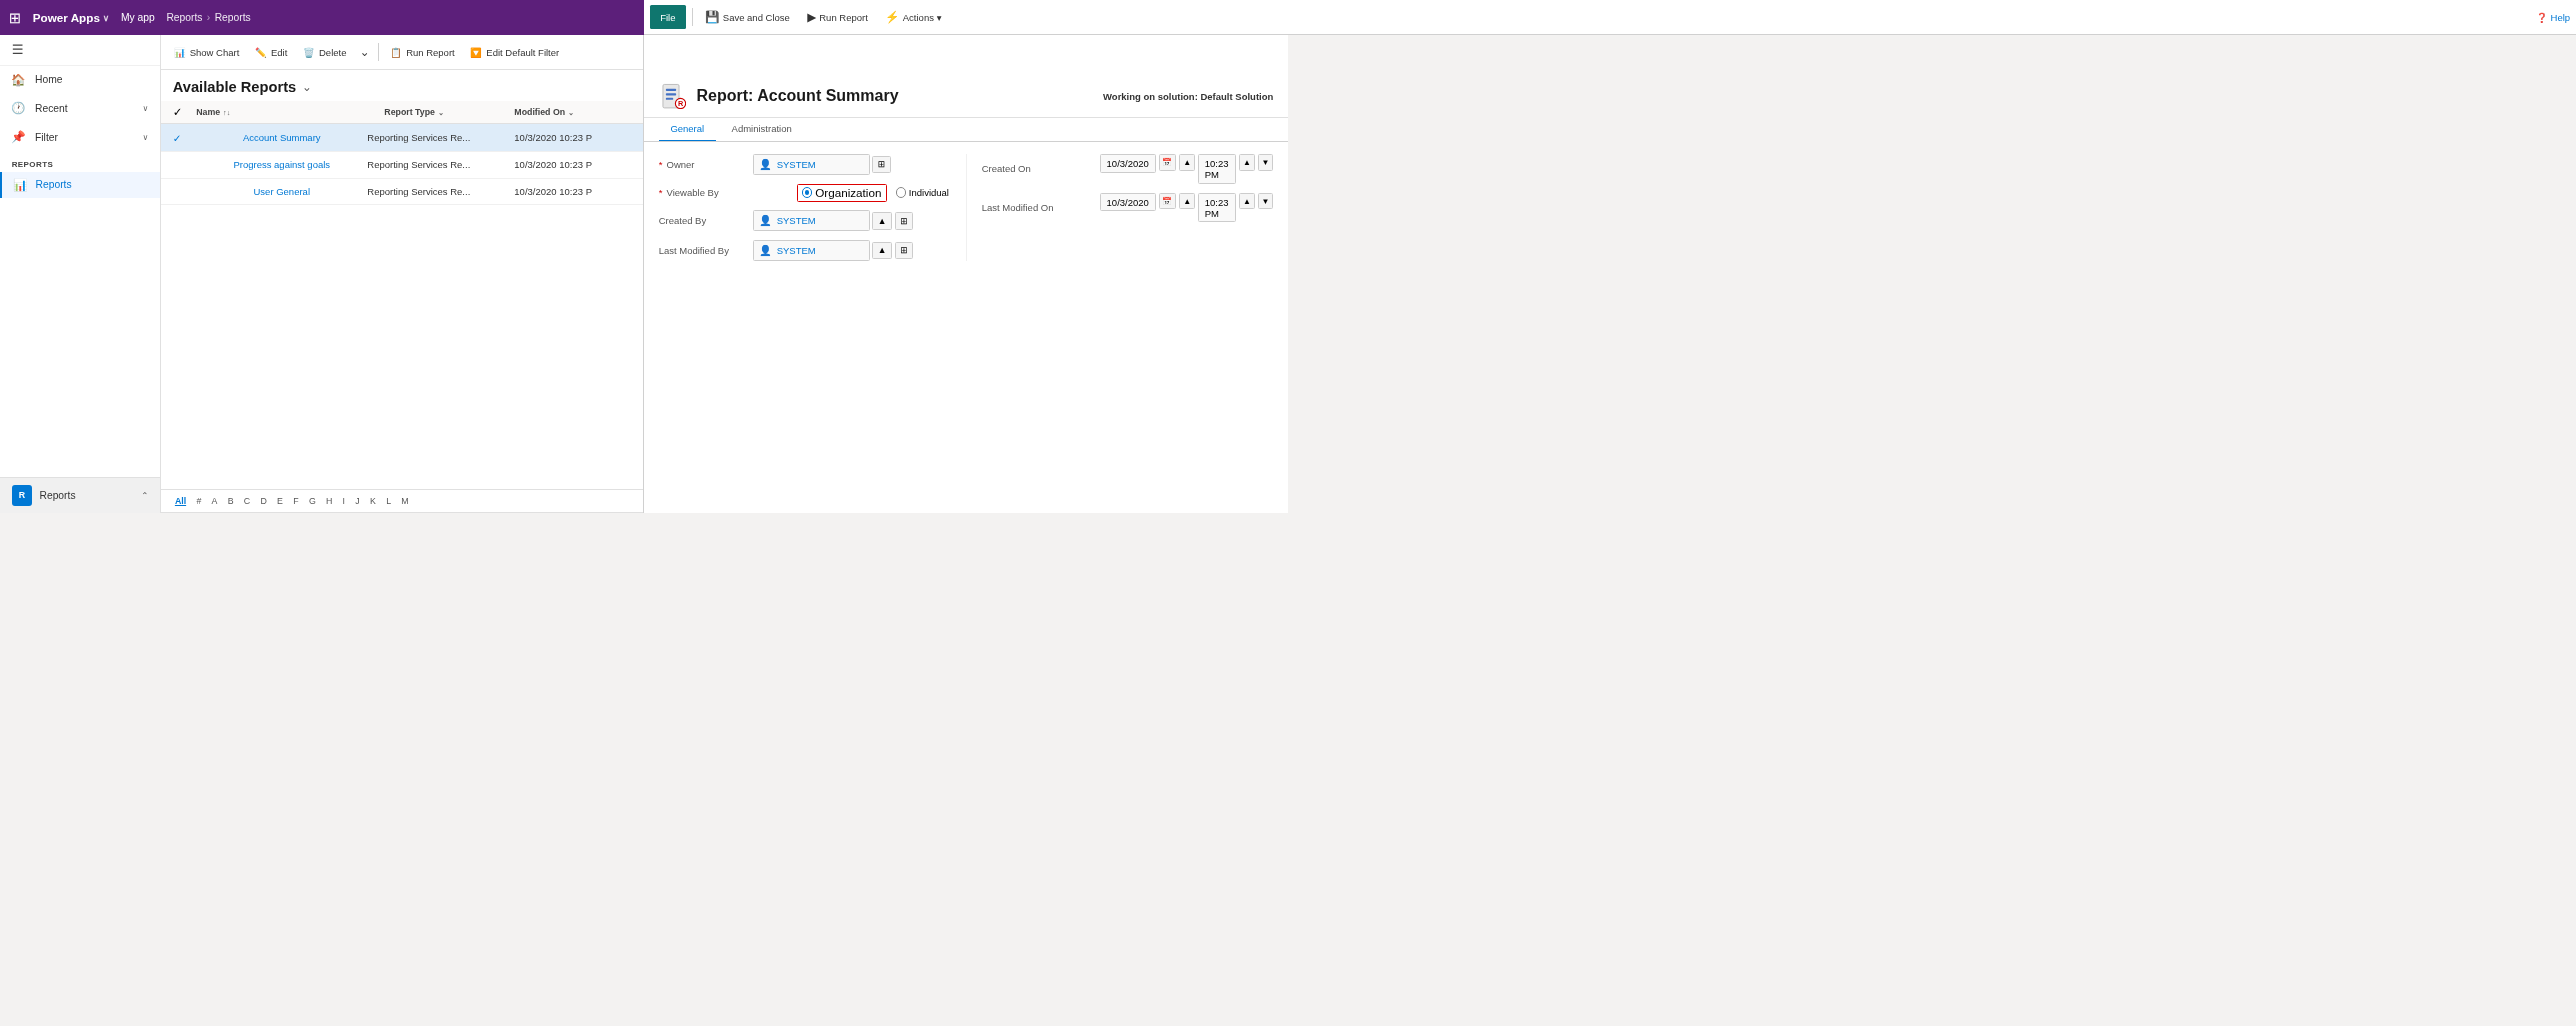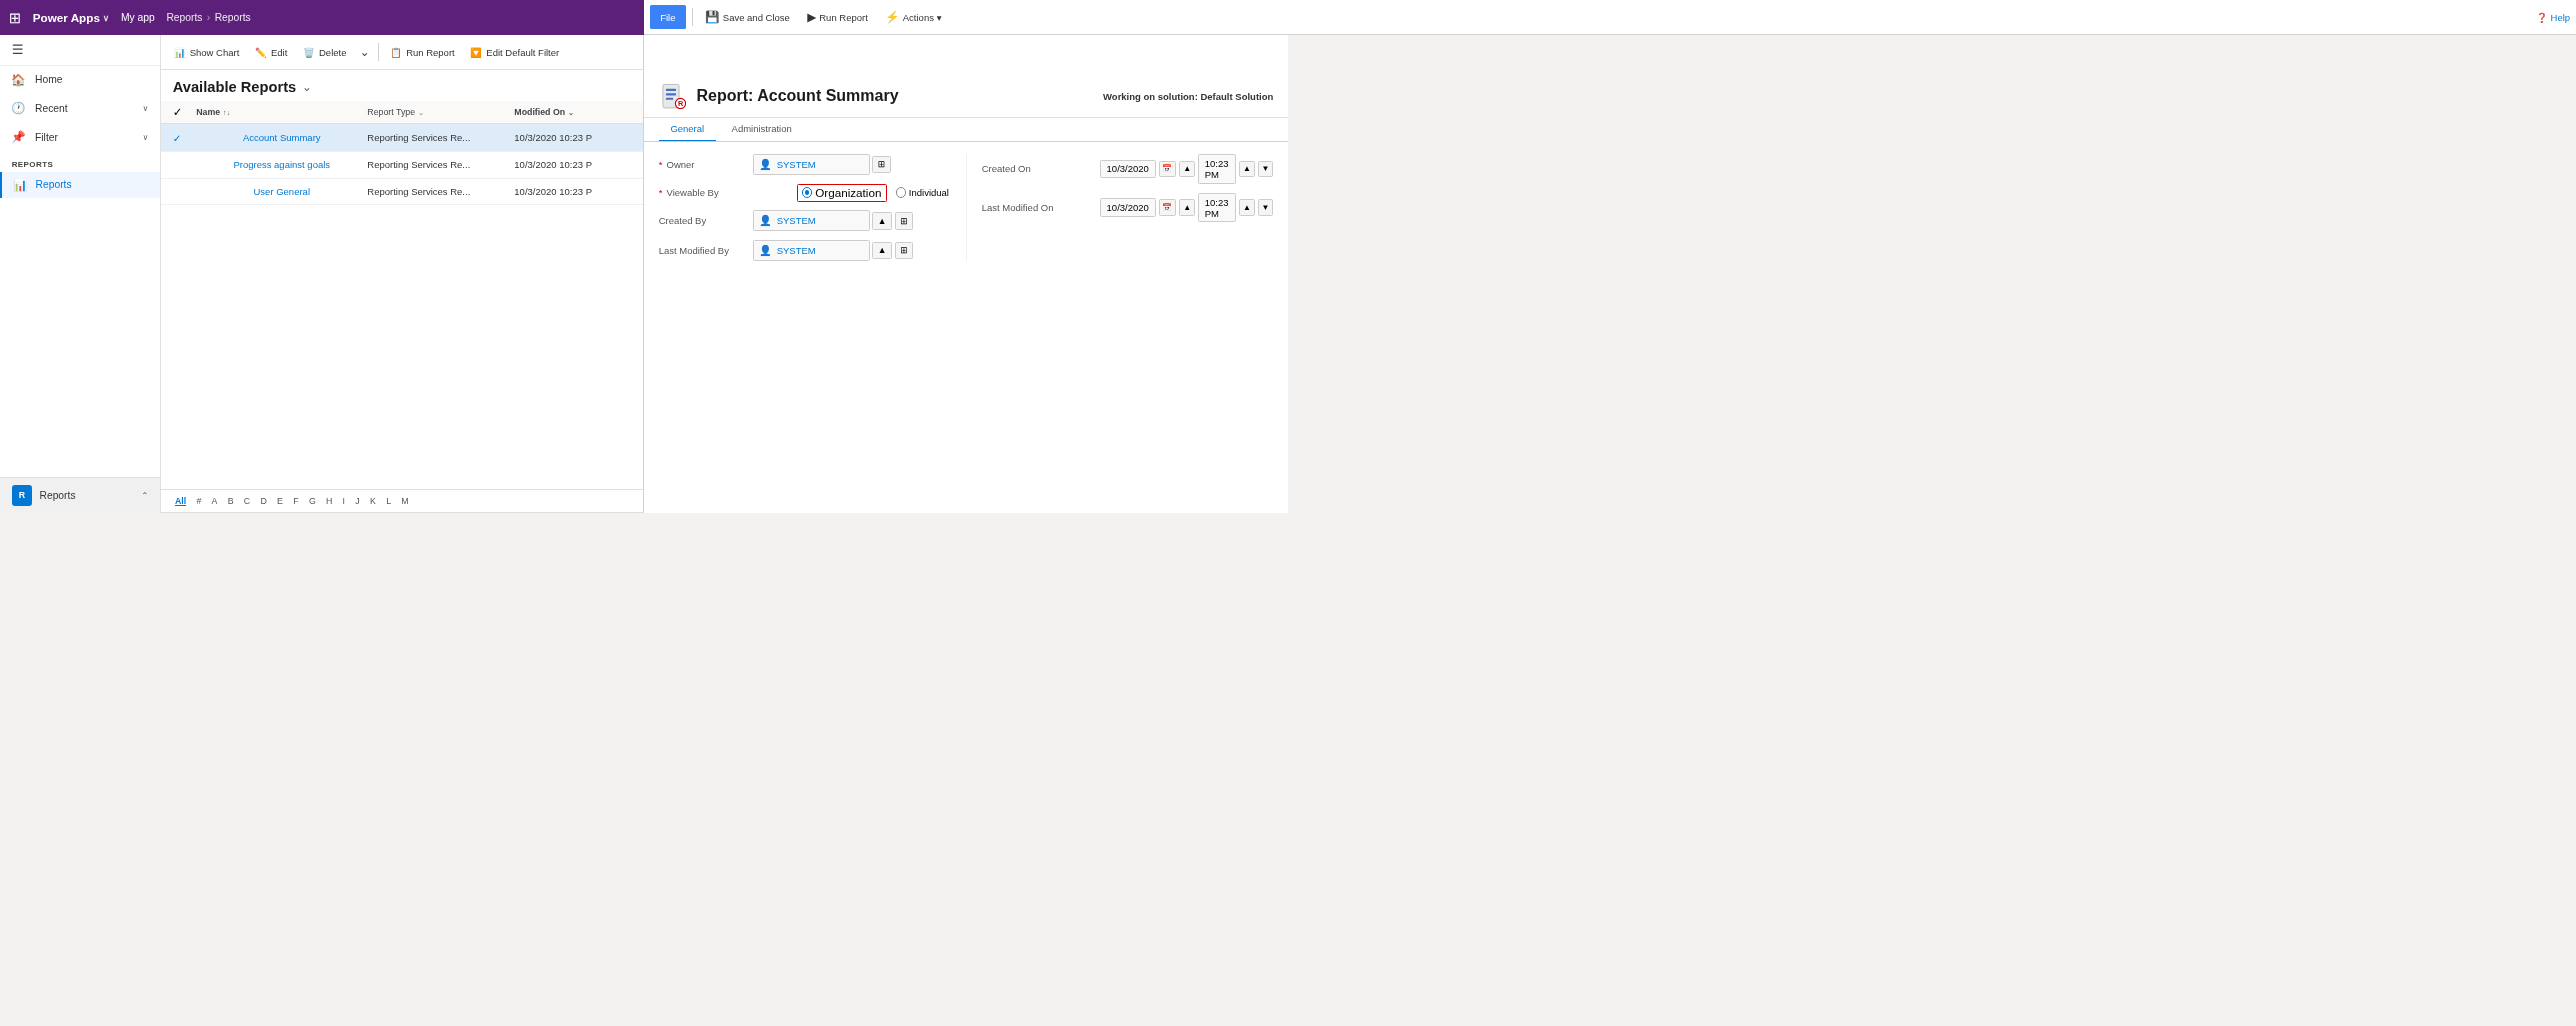--- a/index.html
+++ b/index.html
@@ -44,21 +44,21 @@
       padding: 2.9px 7.3px;
       font-size: 9.5px;
       cursor: pointer;
       border: none;
       background: none;
       color: #333;
       border-radius: 1.5px;
     }
     .ribbon-icon { font-size: 11.7px; }
     .ribbon-file-btn {
-      background: #3b82f6;
+      background: #0f766e;
       color: white;
       padding: 2.9px 10.3px;
       border-radius: 1.5px;
       font-size: 9.5px;
       cursor: pointer;
       border: none;
       height: 23.5px;
     }
     .ribbon-sep { width: 0.7px; height: 17.6px; background: #d0d0d0; margin: 0 2.9px; }
     .ribbon-help { margin-left: auto; font-size: 9.5px; color: #0078d4; cursor: pointer; display: flex; align-items: center; gap: 2.2px; }
@@ -190,21 +190,21 @@
     .list-title-chevron { font-size: 11.7px; color: #555; cursor: pointer; }
     .list-table-header {
       display: flex;
       align-items: center;
       padding: 4.4px 11.7px;
       border-bottom: 0.7px solid #e0e0e0;
       background: #faf9f8;
     }
     .col-check { width: 23.5px; flex-shrink: 0; }
     .col-name { flex: 1; font-size: 8.8px; font-weight: 600; color: #444; display: flex; align-items: center; gap: 2.9px; }
-    .col-type { width: 147px; flex-shrink: 0; font-size: 8.8px; font-weight: 400; color: #444; display: flex; align-items: center; gap: 2.9px; }
+    .col-type { width: 130px; flex-shrink: 0; font-size: 8.8px; font-weight: 700; color: #444; display: flex; align-items: center; gap: 2.9px; }
     .col-modified { width: 117px; flex-shrink: 0; font-size: 8.8px; font-weight: 600; color: #444; display: flex; align-items: center; gap: 2.9px; }
     .sort-icon { font-size: 7.3px; color: #666; }
 
     .list-row {
       display: flex;
       align-items: center;
       padding: 7.3px 11.7px;
       border-bottom: 0.7px solid #f0f0f0;
       cursor: pointer;
     }
@@ -350,21 +350,21 @@
     }
     .radio-circle.filled::after {
       content: '';
       width: 4.4px; height: 4.4px;
       background: #0078d4;
       border-radius: 50%;
       display: block;
     }
     .radio-circle.empty { border-color: #888; }
 
-    .form-date-group { display: flex; align-items: center; gap: 2.9px; padding-left: 7px; }
+    .form-date-group { display: flex; align-items: flex-start; gap: 2.9px; padding-left: 7px; }
     .form-date { border: 0.7px solid #ccc; padding: 2.9px 5.9px; font-size: 9.5px; background: #f9f9f9; border-radius: 1.5px; }
     .form-date-btn { border: 0.7px solid #ccc; background: #f5f5f5; padding: 2.9px; cursor: pointer; font-size: 8px; border-radius: 1.5px; display: flex; align-items: center; }
 
     .form-right-row {
       display: flex;
       align-items: center;
       gap: 8px;
     }
     .form-right-label { font-size: 9.5px; color: #555; width: 103px; flex-shrink: 0; }
   </style>

